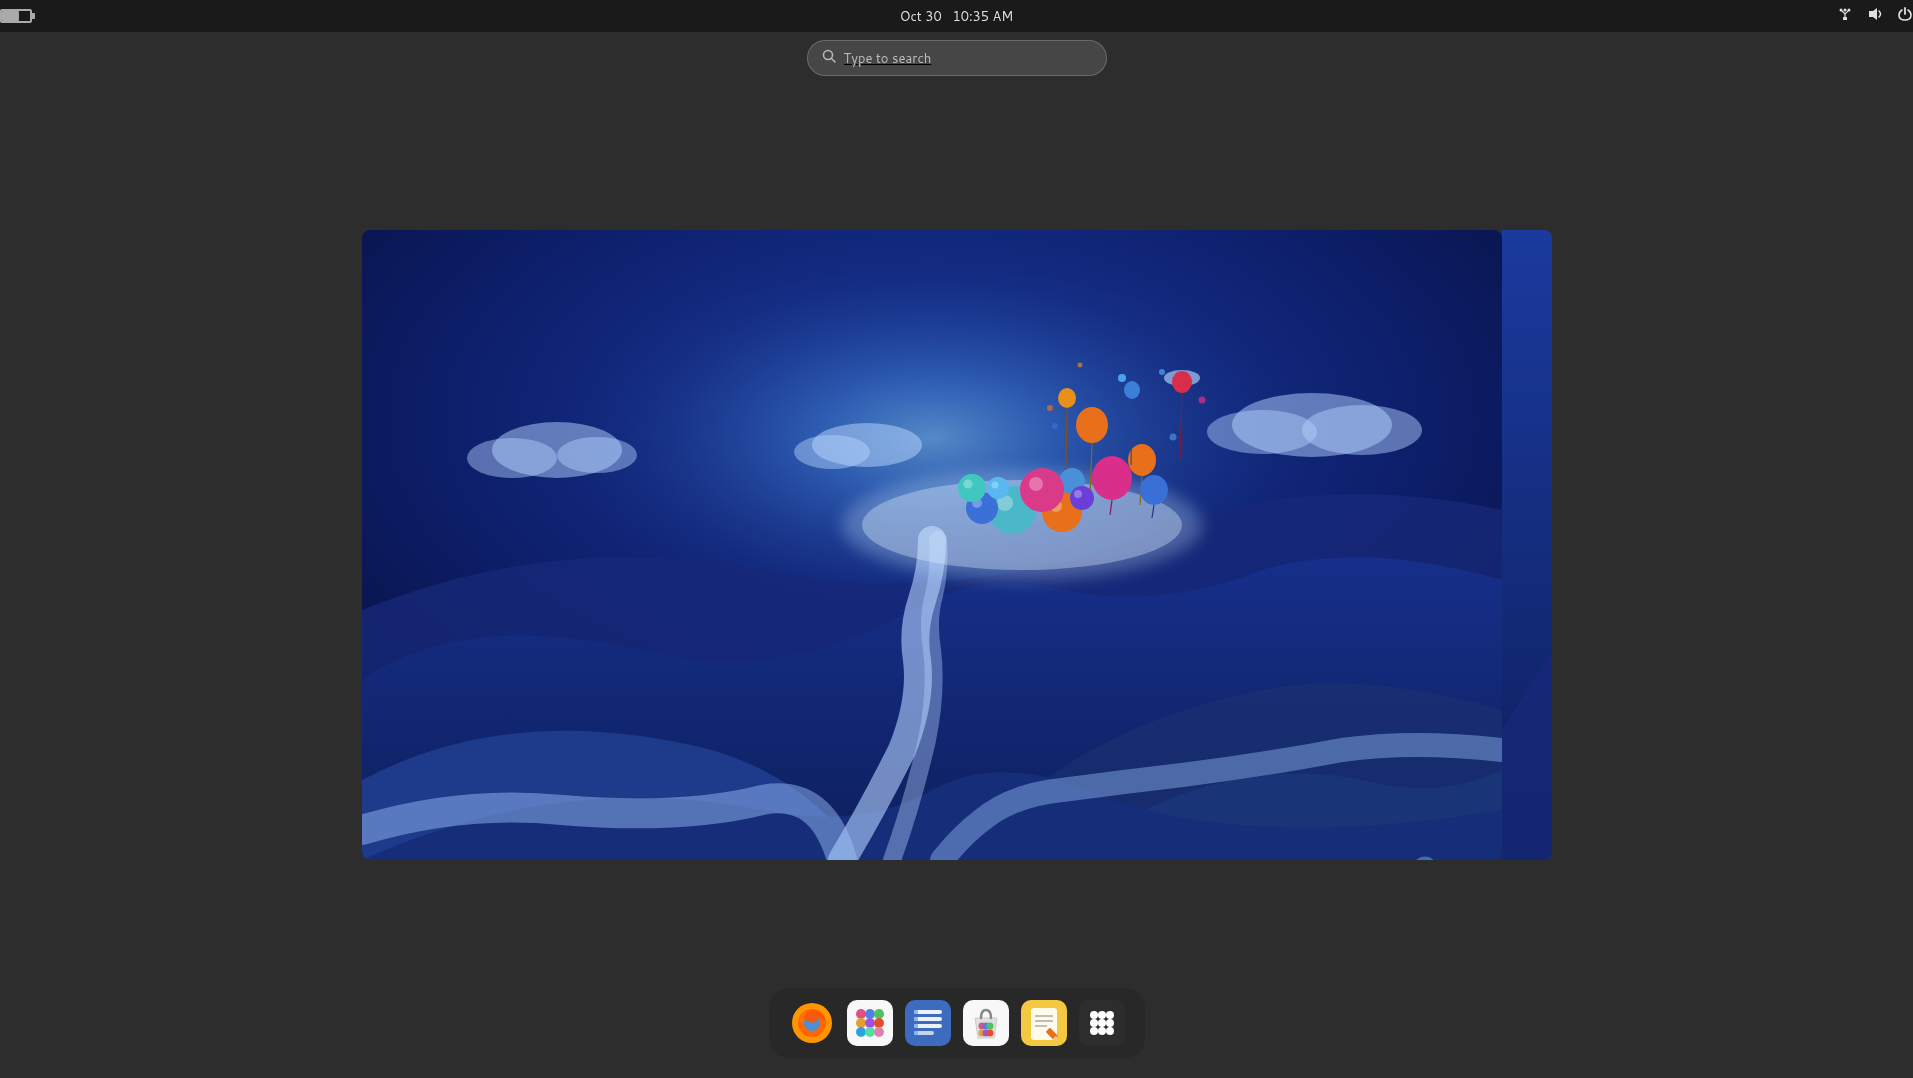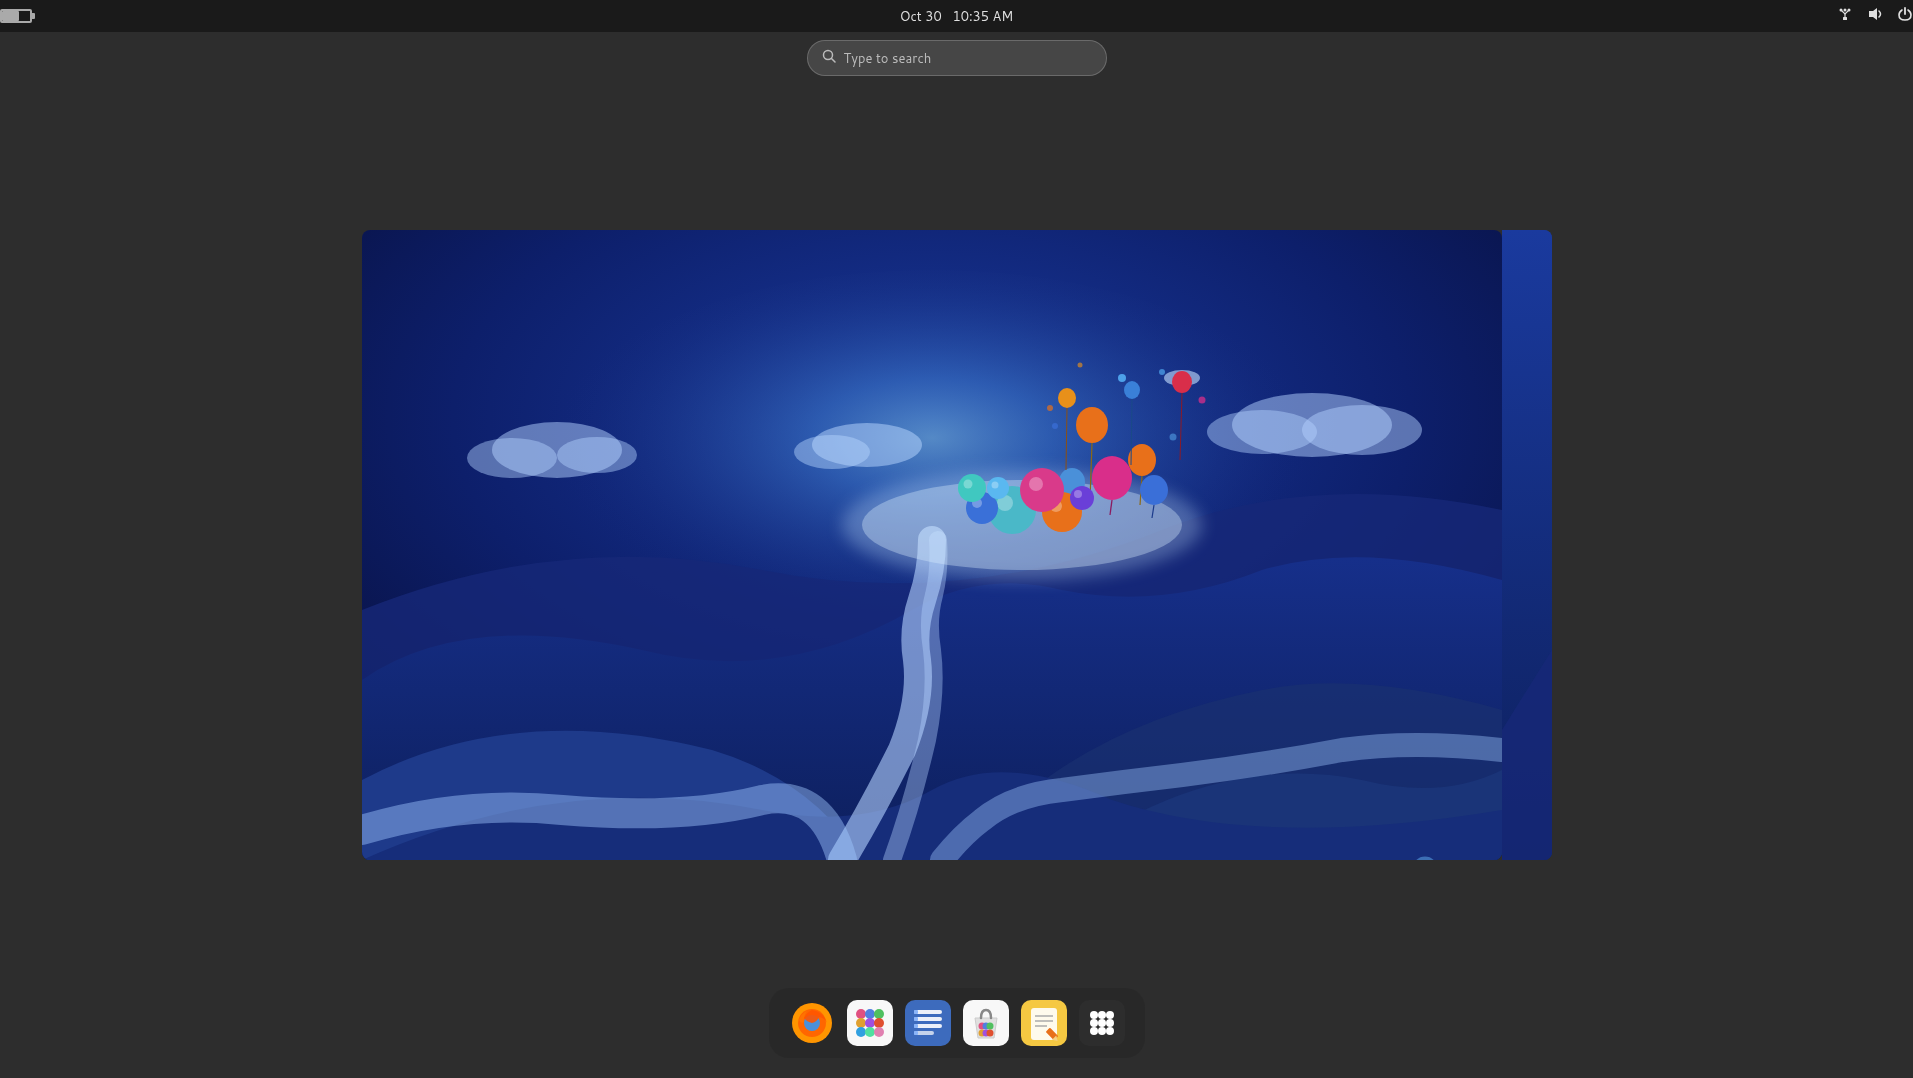--- a/index.html
+++ b/index.html
@@ -109,20 +109,21 @@
     .search-bar {
       width: 100%;
       height: 36px;
       background: rgba(255,255,255,0.12);
       border: 1px solid rgba(255,255,255,0.2);
       border-radius: 18px;
       display: flex;
       align-items: center;
       padding: 2px 14px;
       gap: 8px;
+      text-decoration: underline;
     }
 
     .search-bar input {
       background: transparent;
       border: none;
       outline: none;
       color: #ccc;
       font-size: 13px;
       width: 100%;
       font-family: inherit;

